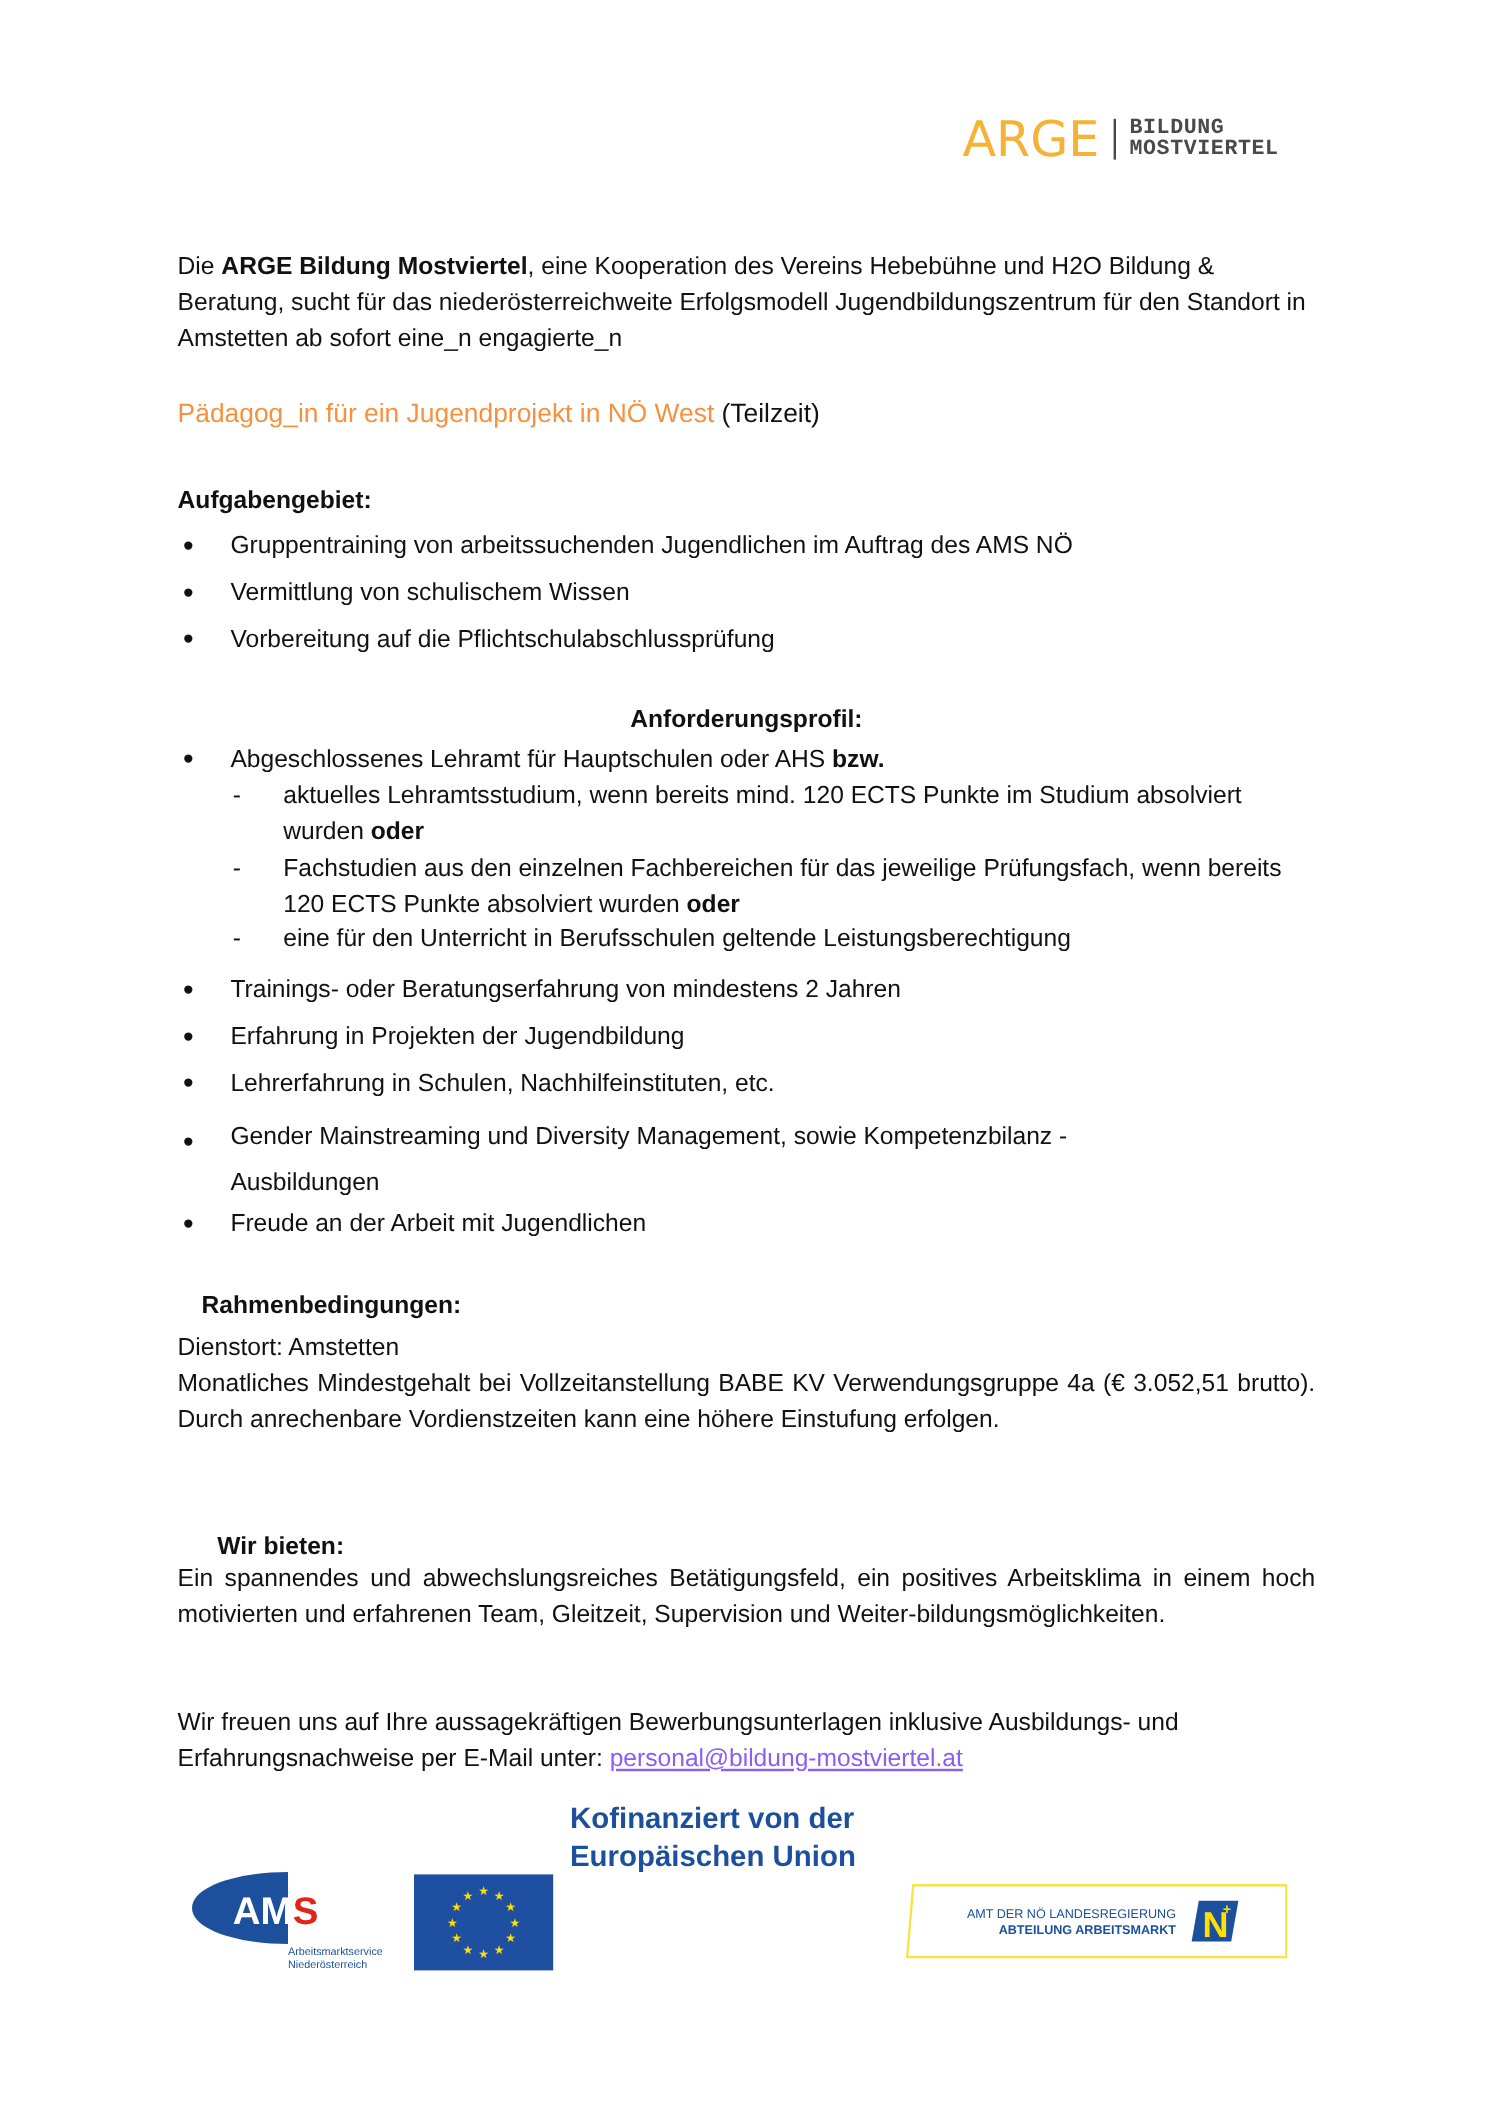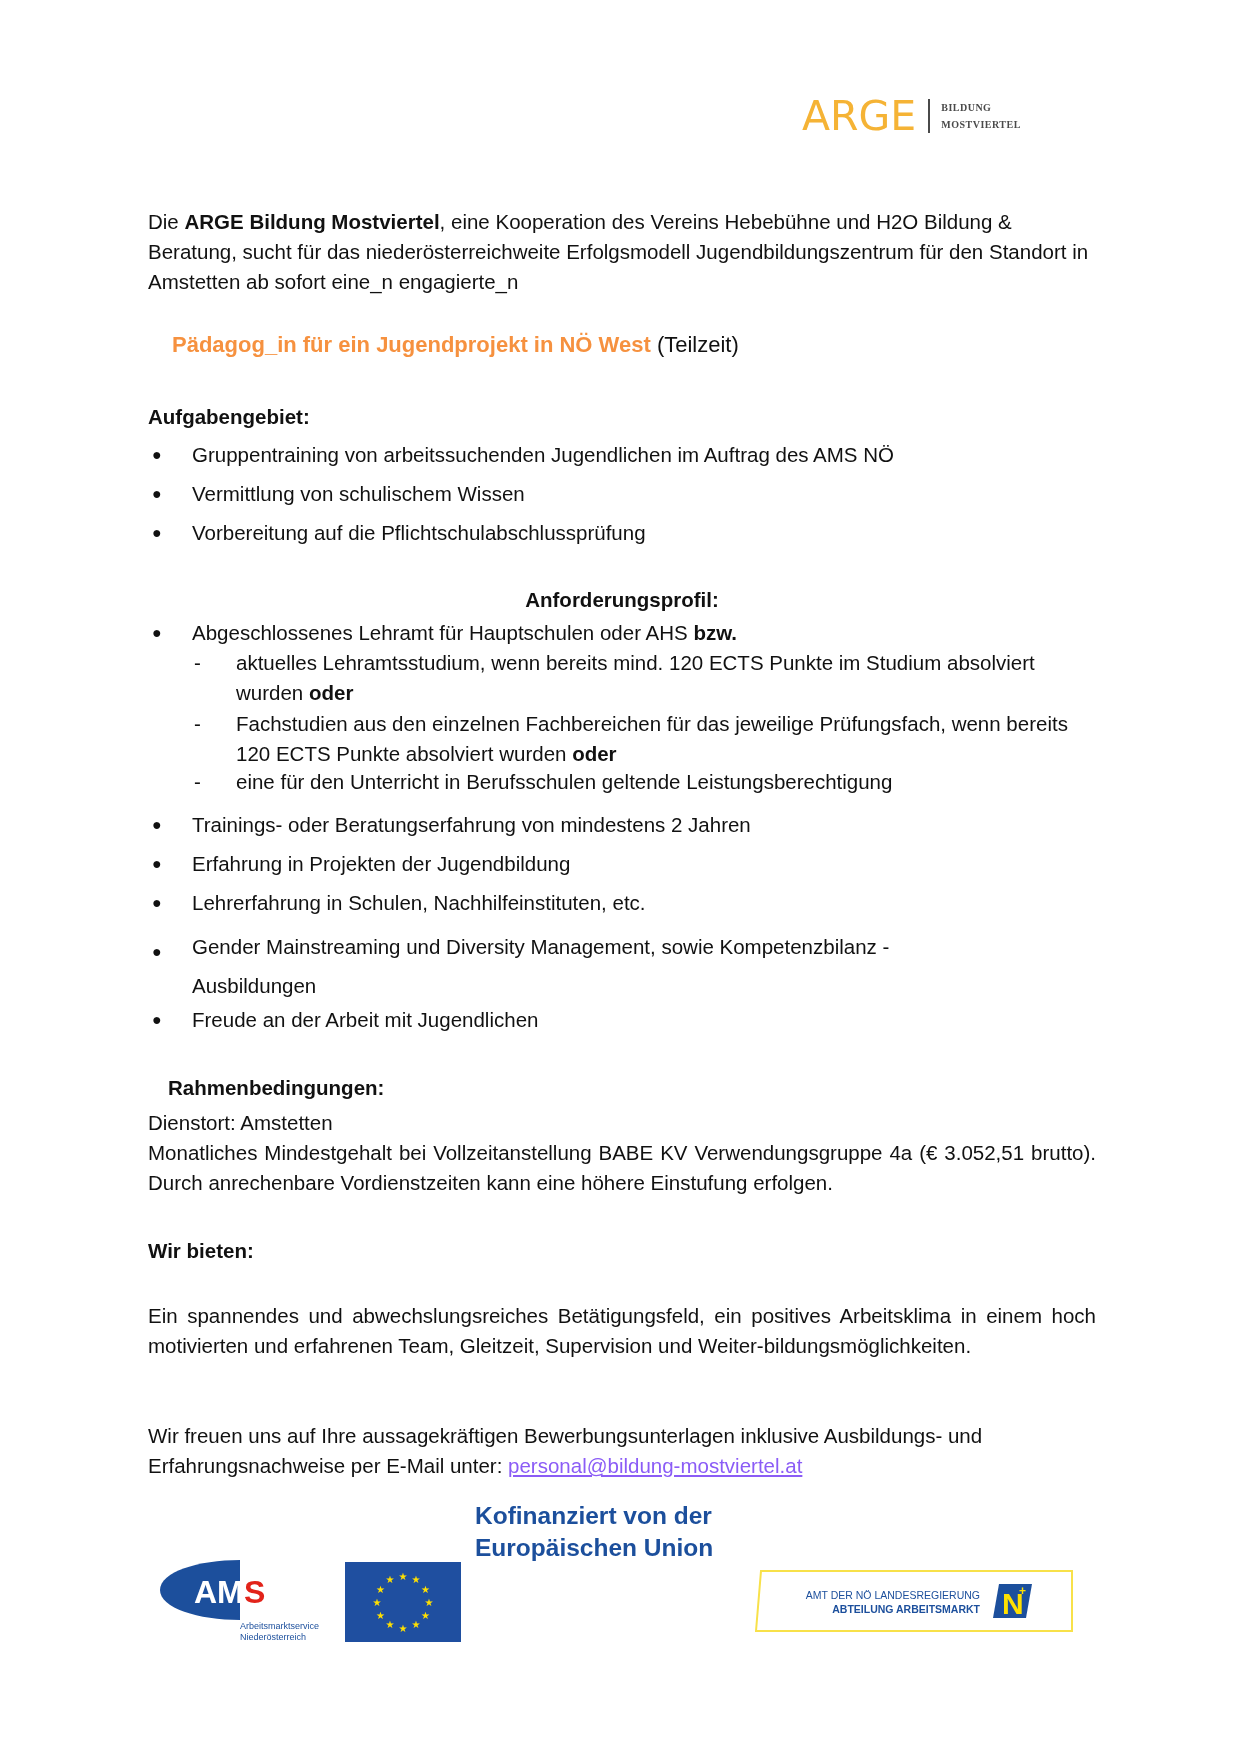--- a/index.html
+++ b/index.html
@@ -4,31 +4,31 @@
 <style>
   html, body { margin:0; padding:0; background:#ffffff; }
   body { width:1239px; height:1754px; position:relative; overflow:hidden;
          font-family:"Liberation Sans", sans-serif; color:#111111; }
   .page { position:absolute; left:0; top:0; width:1239px; height:1672px; }
 
   
   .logo { position:absolute; left:802px; top:92px; height:48px; display:flex; align-items:center; }
   .logo-arge { font-family:"DejaVu Sans", sans-serif; font-size:41px; color:#f5b335; letter-spacing:0px; line-height:1; font-weight:normal; }
   .logo-sep { width:2px; height:34px; background:#4a4a4a; margin:0 11px 0 12px; }
-  .logo-right { display:flex; flex-direction:column; font-family:Liberation Serif, serif; font-weight:bold; font-size:10px; color:#4a4a4a; line-height:17px; letter-spacing:0.5px; }
+  .logo-right { display:flex; flex-direction:column; font-family:Liberation Mono, monospace; font-weight:bold; font-size:18px; color:#4a4a4a; line-height:17px; letter-spacing:0.5px; }
 
   .txt { position:absolute; left:148px; width:948px; font-size:20.5px; line-height:30px; }
   .p-intro { top:207px; }
   .title { top:330px; font-size:22px; }
-  .title .orange { color:#f6913f; font-weight:bold;margin-left:24px; }
+  .title .orange { color:#f6913f; font-weight:normal; }
   .h { font-weight:bold; font-size:20.5px; }
   .h1 { top:402px; }
   .h2 { top:585px;text-align:center; }
   .h3 { top:1073px;margin-left:20px; }
-  .h4 { top:1236px; }
+  .h4 { top:1274px;margin-left:33px; }
 
   ul.list { position:absolute; left:148px; width:948px; margin:0; padding:0; list-style:none; font-size:20.5px; }
   ul.list li { position:relative; padding-left:44px; }
   ul.list li .bullet { position:absolute; left:4px; top:0; font-size:16px; }
   .l1 { top:440px; }
   .l1 li { height:39px; line-height:30px; }
 
   .l2a { top:618px; }
   .l2a li { line-height:30px; }
   .sub { position:absolute; left:148px; width:948px; margin:0; padding:0; list-style:none; font-size:20.5px; top:648px; }

